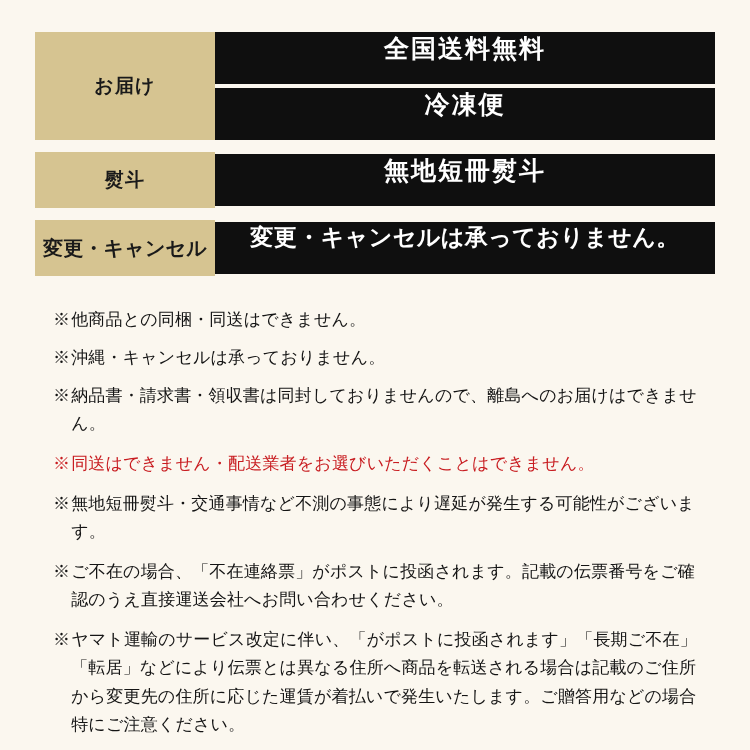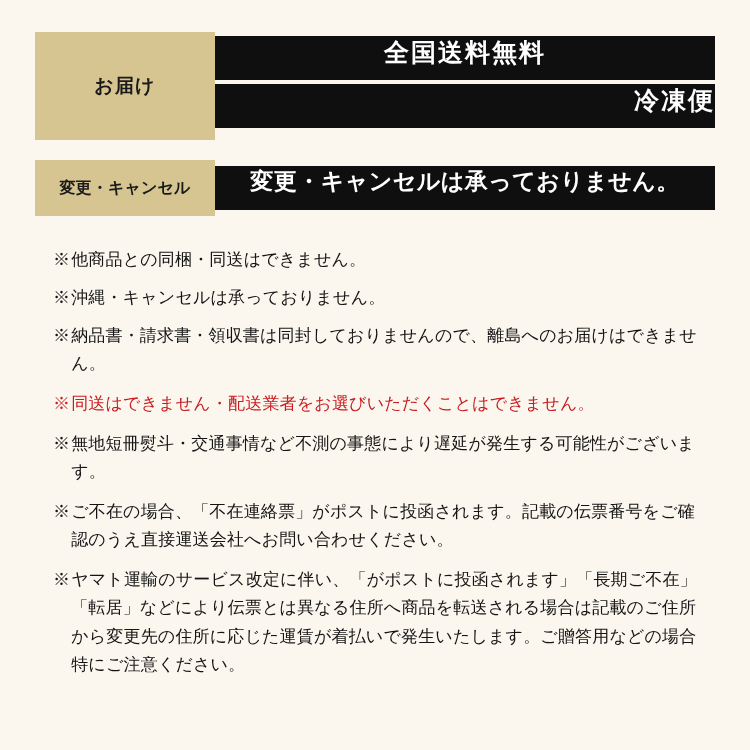--- a/index.html
+++ b/index.html
@@ -37,40 +37,40 @@
     background: #d6c491;
     color: #1a1a1a;
     text-align: center;
     font-size: 19px;
     font-weight: 700;
     letter-spacing: 0.06em;
     font-family: "Liberation Serif", "DejaVu Serif", serif;
   }
   .label-cell.tall { height: 108px; }
   .label-cell.single { height: 56px; }
-  .label-cell.small-text { font-size: 16px; letter-spacing: 0.01em; }
+  .label-cell.small-text { font-size: 20px; letter-spacing: 0.01em; }
 
   .value-cell {
     background: #0f0f0f;
     color: #ffffff;
     text-align: center;
-    height: 44px;
+    height: 52px;
     font-size: 25px;
     font-weight: 700;
     letter-spacing: 0.08em;
     font-family: "Liberation Serif", "DejaVu Serif", serif;
   }
   .value-cell.compact {
     font-size: 23px;
     letter-spacing: 0.02em;
     text-align: center;
   }
   .value-stack { width: 100%; }
   .value-stack .value-cell { display: block; margin-bottom: 4px; }
-  .value-stack .value-cell:last-child { margin-bottom: 8px; text-align: right; }
+  .value-stack .value-cell:last-child { margin-bottom: 0; }
 
   .spacer-row td { height: 4px; padding: 0; background: transparent; }
 
   
   .notes {
     margin-top: 26px;
     padding-left: 18px;
     padding-right: 10px;
   }
   .note {
@@ -107,20 +107,26 @@
           <div class="value-stack">
             <div class="value-cell">全国送料無料</div>
             <div class="value-cell">冷凍便</div>
           </div>
         </td>
       </tr>
       <tr class="spacer-row">
           <td></td>
           <td></td>
         </tr>
+      <tr>
+        <td class="label-cell single">熨斗</td>
+        <td>
+          <div class="value-cell">無地短冊熨斗</div>
+        </td>
+      </tr>
       <tr class="spacer-row">
           <td></td>
           <td></td>
         </tr>
       <tr>
         <td class="label-cell single small-text">変更・キャンセル</td>
         <td>
           <div class="value-cell compact">変更・キャンセルは承っておりません。</div>
         </td>
       </tr>

